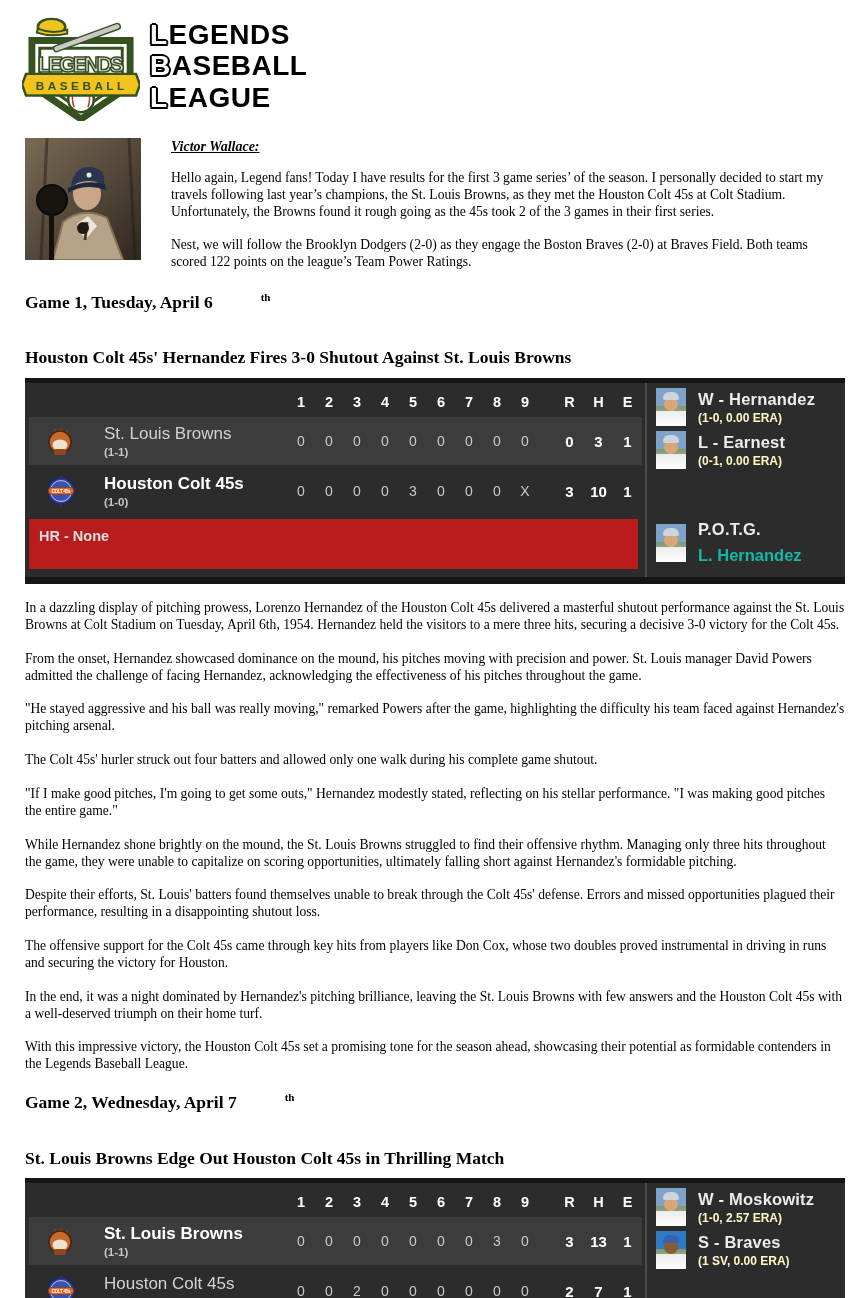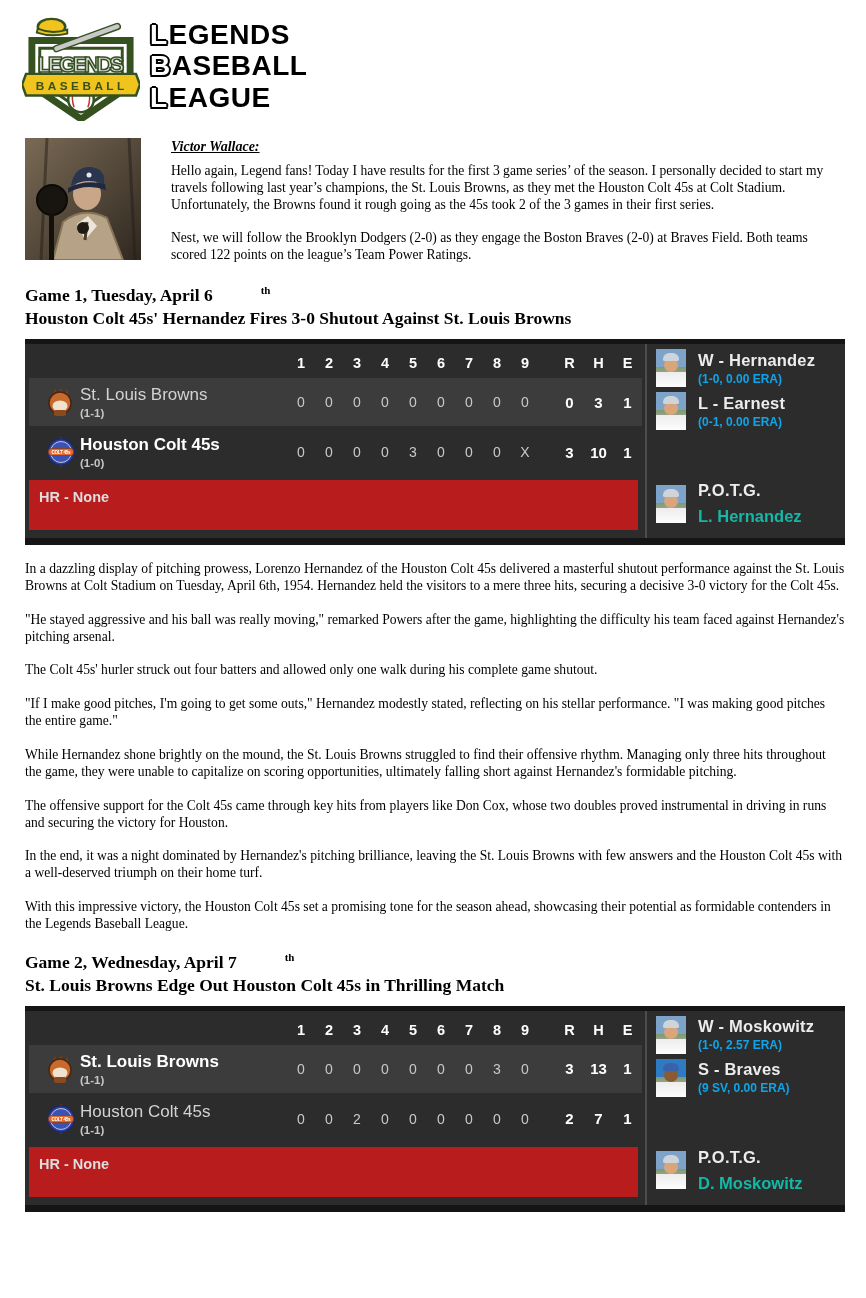--- a/index.html
+++ b/index.html
@@ -13,65 +13,65 @@
             line-height:1.13;letter-spacing:.5px;color:#000;}
   .wm-line{white-space:nowrap;}
   .wm-first{color:#fff;padding-right:1px;
       text-shadow:2px 0 #000,-2px 0 #000,0 2px #000,0 -2px #000,
                   1.5px 1.5px #000,-1.5px -1.5px #000,1.5px -1.5px #000,-1.5px 1.5px #000;}
 
   
   .commentary{display:flex;gap:30px;margin:14px 20px 0 25px;}
   .announcer{flex:0 0 116px;height:122px;}
   .ctext{flex:1;font-size:13.6px;line-height:1.27;}
-  .author{font-weight:700;font-style:italic;text-decoration:underline;margin-bottom:6px;font-size:14px;}
+  .author{font-weight:700;font-style:italic;text-decoration:underline;margin-bottom:13px;font-size:14px;}
   .ctext p{margin:0;}
   .ctext p + p{margin-top:15px;}
 
   
   .gamehead{margin:20px 0 8px 25px;font-weight:700;font-size:17.5px;line-height:1.35;}
   .gamehead sup{font-size:11px;font-weight:700;margin-left:48px;}
-  .gamehead .hl2{display:block;}
+  .gamehead .hl2{display:block;margin-top:32px;}
 
   
   .sb{display:flex;width:820px;margin-left:25px;background:#2c2c2c;
       border-top:5px solid #151515;border-bottom:7px solid #151515;
       font-family:"Liberation Sans", sans-serif;box-sizing:border-box;}
   .sb-left{width:620px;flex:0 0 620px;padding-top:4px;box-sizing:border-box;}
   .sb-div{width:2px;background:#4d4d4d;}
   .sb-right{flex:1;display:flex;flex-direction:column;justify-content:space-between;
             padding:5px 6px 7px 9px;box-sizing:border-box;}
   .sb-row{display:grid;grid-template-columns:258px repeat(9,28px) 16px repeat(3,29px);
           align-items:center;margin:0 3px 0 4px;}
   .c{text-align:center;font-size:14px;color:#c9c9c9;}
   .hrow{height:30px;}
   .hrow .c{color:#fff;font-weight:700;font-size:14.5px;}
   .trow{height:48px;margin-bottom:2px;}
   .trow.hl{background:#3c3c3c;}
   .rv{color:#fff;font-weight:700;font-size:15px;}
-  .tcell{display:flex;align-items:center;gap:4px;padding-left:17px;}
+  .tcell{display:flex;align-items:center;gap:28px;padding-left:17px;}
   .tlogo{width:30px;height:30px;flex:0 0 30px;}
   .tinfo{display:flex;flex-direction:column;}
   .tname{font-size:17px;color:#d2d2d2;}
   .tname.win{color:#fff;font-weight:700;}
   .trec{font-size:11.5px;font-weight:700;color:#c6c6c6;margin-top:2px;}
   .hr-note{margin:4px 7px 8px 4px;height:50px;background:#b91c1c;color:#dedede;
            font-size:14.5px;font-weight:700;padding:9px 0 0 10px;box-sizing:border-box;}
 
   .pitcher{display:flex;align-items:center;gap:12px;margin-bottom:5px;}
   .avatar{flex:0 0 30px;width:30px;height:38px;position:relative;overflow:hidden;
           background:linear-gradient(180deg,var(--sky) 0%,var(--sky) 48%,#7e9a70 48%,#93a188 60%,#ececec 60%,#fdfdfd 100%);}
   .avatar::before{content:"";position:absolute;top:9px;left:8px;width:14px;height:14px;
                   border-radius:50%;background:var(--skin);}
   .avatar::after{content:"";position:absolute;top:4px;left:7px;width:16px;height:8px;
                  border-radius:8px 8px 2px 2px;background:var(--cap);}
   .av-a{--sky:#7da3c8;--skin:#d9a67c;--cap:#cfd4da;}
   .av-b{--sky:#2e7bc4;--skin:#8a5a33;--cap:#3a62a8;}
   .pl1{font-size:16.5px;font-weight:700;color:#ececec;letter-spacing:.2px;}
-  .pl2{font-size:12px;font-weight:700;color:#0ea5e9;margin-top:2px;}
+  .pl2{font-size:12px;font-weight:700;color:#fef9c3;margin-top:2px;}
   .potg .pl2b{font-size:16.5px;font-weight:700;color:#14b8a6;margin-top:7px;}
 
   
   .article{width:820px;margin:16px 0 0 25px;font-size:13.6px;line-height:1.24;}
   .article p{margin:0 0 17px;}
   .g2head{margin-top:14px;}
 </style>
 </head>
 <body>
 
@@ -235,24 +235,26 @@
           <span>
             <div class="pl1">P.O.T.G.</div>
             <div class="pl2b">L. Hernandez</div>
           </span>
         </div>
       </div>
     </div>
 
     <div class="article">
       <p>In a dazzling display of pitching prowess, Lorenzo Hernandez of the Houston Colt 45s delivered a masterful shutout performance against the St. Louis Browns at Colt Stadium on Tuesday, April 6th, 1954. Hernandez held the visitors to a mere three hits, securing a decisive 3-0 victory for the Colt 45s.</p>
+      <p>From the onset, Hernandez showcased dominance on the mound, his pitches moving with precision and power. St. Louis manager David Powers admitted the challenge of facing Hernandez, acknowledging the effectiveness of his pitches throughout the game.</p>
       <p>"He stayed aggressive and his ball was really moving," remarked Powers after the game, highlighting the difficulty his team faced against Hernandez's pitching arsenal.</p>
       <p>The Colt 45s' hurler struck out four batters and allowed only one walk during his complete game shutout.</p>
       <p>"If I make good pitches, I'm going to get some outs," Hernandez modestly stated, reflecting on his stellar performance. "I was making good pitches the entire game."</p>
       <p>While Hernandez shone brightly on the mound, the St. Louis Browns struggled to find their offensive rhythm. Managing only three hits throughout the game, they were unable to capitalize on scoring opportunities, ultimately falling short against Hernandez's formidable pitching.</p>
+      <p>Despite their efforts, St. Louis' batters found themselves unable to break through the Colt 45s' defense. Errors and missed opportunities plagued their performance, resulting in a disappointing shutout loss.</p>
       <p>The offensive support for the Colt 45s came through key hits from players like Don Cox, whose two doubles proved instrumental in driving in runs and securing the victory for Houston.</p>
       <p>In the end, it was a night dominated by Hernandez's pitching brilliance, leaving the St. Louis Browns with few answers and the Houston Colt 45s with a well-deserved triumph on their home turf.</p>
       <p>With this impressive victory, the Houston Colt 45s set a promising tone for the season ahead, showcasing their potential as formidable contenders in the Legends Baseball League.</p>
     </div>
   </section>
 
   <section>
     <h2 class="gamehead g2head"><span>Game 2, Wednesday, April 7</span><sup>th</sup><span class="hl2">St. Louis Browns Edge Out Houston Colt 45s in Thrilling Match</span></h2>
 
     <div class="sb">
@@ -345,21 +347,21 @@
             <span class="avatar av-a"></span>
             <span>
               <div class="pl1">W - Moskowitz</div>
               <div class="pl2">(1-0, 2.57 ERA)</div>
             </span>
           </div>
           <div class="pitcher">
             <span class="avatar av-b"></span>
             <span>
               <div class="pl1">S - Braves</div>
-              <div class="pl2">(9 SV, 0.00 ERA)</div>
+              <div class="pl2">(1 SV, 0.00 ERA)</div>
             </span>
           </div>
         </div>
         <div class="pitcher potg">
           <span class="avatar av-a"></span>
           <span>
             <div class="pl1">P.O.T.G.</div>
             <div class="pl2b">D. Moskowitz</div>
           </span>
         </div>

